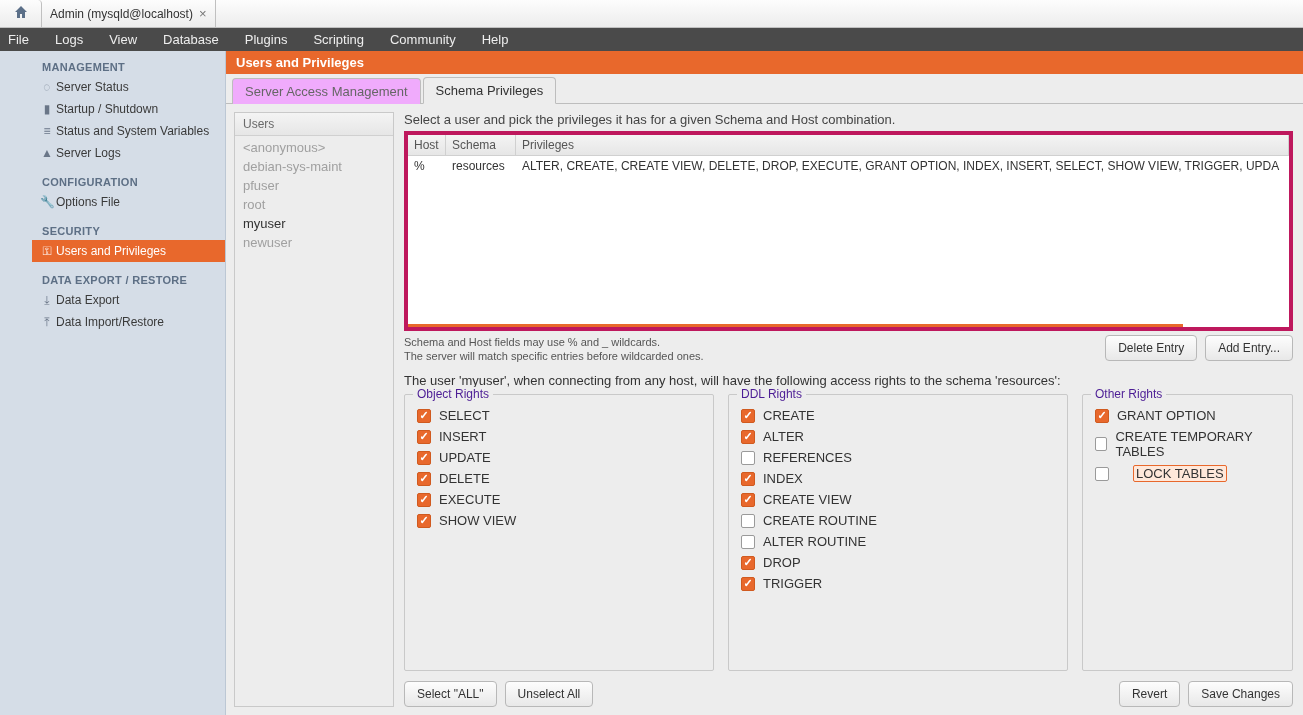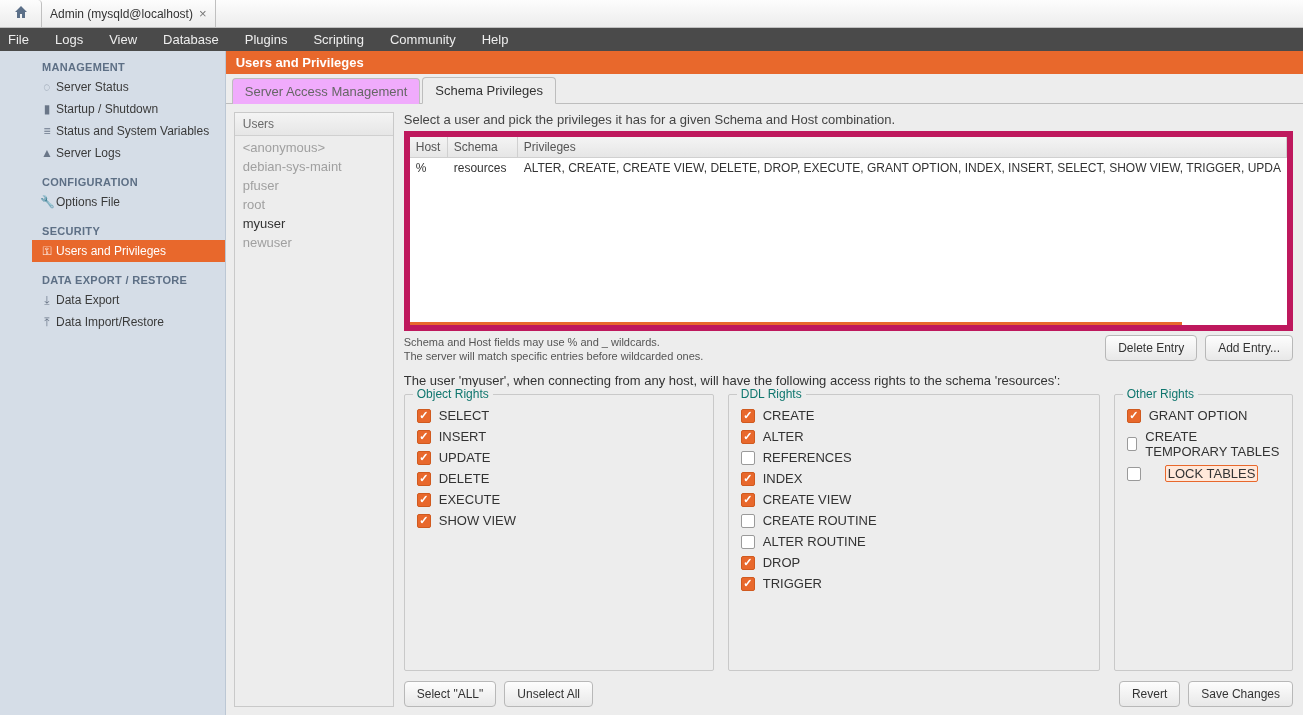--- a/index.html
+++ b/index.html
@@ -33,41 +33,41 @@
 
 .body-row { display: flex; flex: 1; overflow: hidden; }
 .users-col { width: 160px; border: 1px solid #c9c9c9; margin: 8px 0 8px 8px; background: #ededed; }
 .users-head { background: linear-gradient(#f4f4f4,#e6e6e6); padding: 4px 8px; color: #6a6a6a; border-bottom: 1px solid #d0d0d0; }
 .users-list { padding: 2px 0; }
 .user-item { padding: 2px 8px; color: #a0a0a0; cursor: default; font-size: 13px; }
 .user-item.selected { color: #333; }
 
 .right-col { flex: 1; padding: 8px 10px; display: flex; flex-direction: column; overflow: hidden; }
 .instr { color: #444; margin-bottom: 4px; font-size: 13px; }
-.grid { border: 6px solid #be185d; background: #fff; height: 200px; overflow: hidden; display: flex; flex-direction: column; }
+.grid { border: 4px solid #be185d; background: #fff; height: 200px; overflow: hidden; display: flex; flex-direction: column; }
 .grid-hd { display: flex; background: linear-gradient(#f4f4f4,#e6e6e6); border-bottom: 1px solid #d0d0d0; }
 .grid-hd div { padding: 3px 6px; color: #555; border-right: 1px solid #d0d0d0; }
 .grid-row { display: flex; }
 .grid-row div { padding: 3px 6px; white-space: nowrap; }
 .col-host { width: 38px; }
 .col-schema { width: 70px; }
 .col-priv { flex: 1; overflow: hidden; }
 .orange-line { height: 3px; background: #e8682c; width: 88%; margin-top: auto; }
 
 .hints-row { display: flex; align-items: flex-start; margin-top: 4px; }
 .hints { font-size: 11px; color: #555; line-height: 14px; }
 .btn-row { margin-left: auto; display: flex; gap: 8px; }
 button { background: linear-gradient(#fdfdfd,#e8e8e8); border: 1px solid #b8b8b8; border-radius: 4px; padding: 5px 12px; font-size: 12px; color: #333; cursor: default; font-family: inherit; }
 
 .user-desc { margin-top: 10px; font-size: 13px; color: #333; }
 .rights-row { display: flex; gap: 14px; margin-top: 6px; flex: 1; }
 .rights-group { border: 1px solid #c9c9c9; border-radius: 2px; padding: 10px 12px 6px 12px; position: relative; background: #ededed; }
-.rights-group .legend { position: absolute; top: -8px; left: 8px; background: #ededed; padding: 0 4px; color: #0f766e; font-size: 12px; }
+.rights-group .legend { position: absolute; top: -8px; left: 8px; background: #ededed; padding: 0 4px; color: #4c1d95; font-size: 12px; }
 .rg1 { width: 310px; }
-.rg2 { width: 372px; }
+.rg2 { width: 340px; }
 .rg3 { flex: 1; }
 .chk { display: flex; align-items: center; gap: 8px; padding: 3px 0; color: #333; font-size: 13px; }
 .chk-box { width: 14px; height: 14px; border: 1px solid #9a9a9a; border-radius: 2px; background: #fff; display: flex; align-items: center; justify-content: center; color: #fff; font-size: 11px; font-weight: bold; }
 .chk-box.checked { background: #e8682c; border-color: #d05a1f; }
 .highlight { border: 1px solid #e8682c; background: #ffe8da; padding: 0 2px; border-radius: 2px; margin-left: 16px; }
 
 .bottom-row { display: flex; margin-top: 10px; gap: 8px; }
 .bottom-row .spacer { flex: 1; }
 </style>
 </head>

